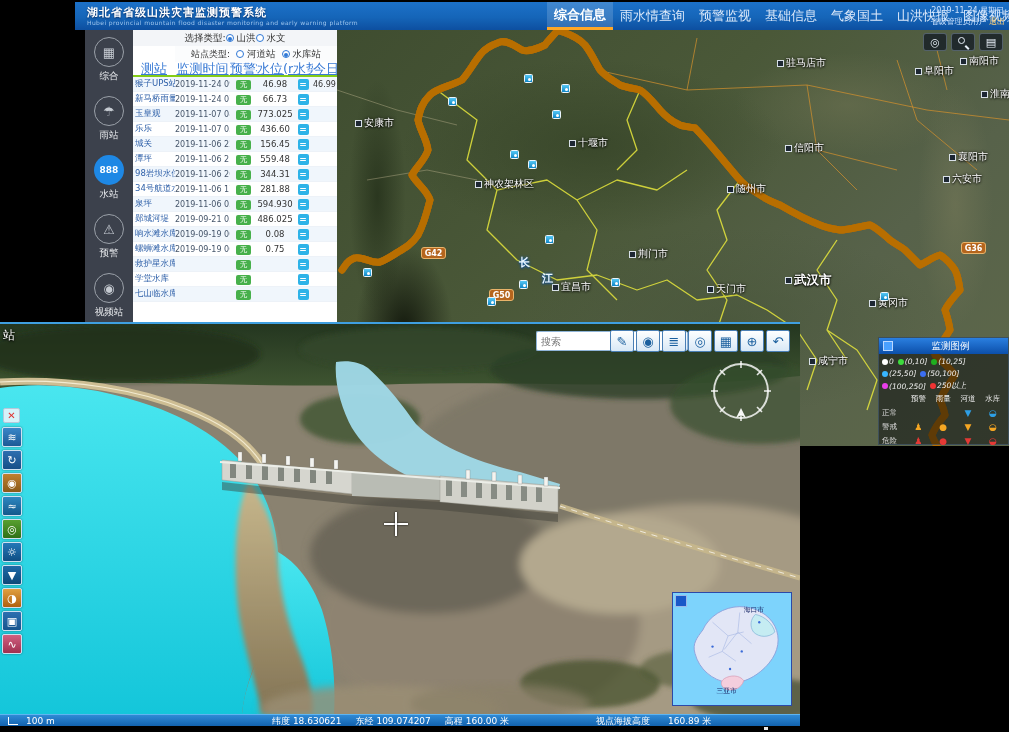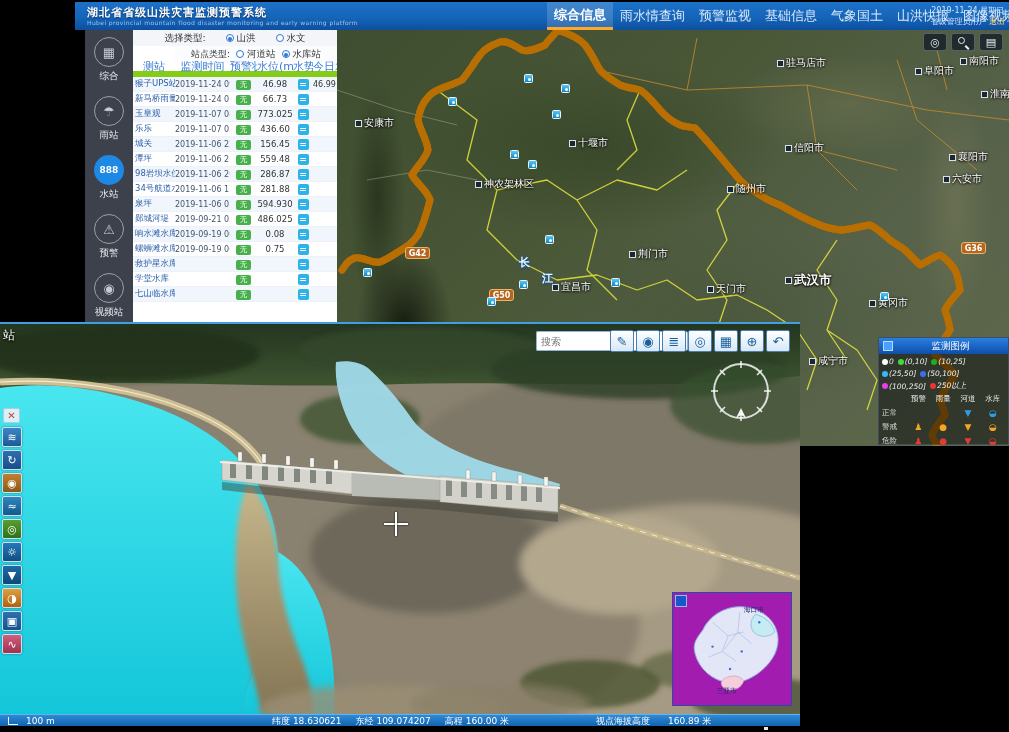--- a/index.html
+++ b/index.html
@@ -22,31 +22,31 @@
   
   .side{position:absolute;left:85px;top:30px;width:48px;height:292px;background:#3c414c;z-index:5;}
   .side-item{padding:7px 0 6px;text-align:center;cursor:pointer;}
   .side-ico{width:30px;height:30px;margin:0 auto 3px;border:1.5px solid #9aa0a8;border-radius:50%;
             display:flex;align-items:center;justify-content:center;font-size:13px;color:#c6cbd2;}
   .side-item.active .side-ico{border:none;background:#1e88e5;color:#fff;font-size:9px;font-weight:bold;}
   .side-label{font-size:9.5px;color:#e8eaed;}
 
   
   .panel{position:absolute;left:133px;top:30px;width:204px;height:292px;background:#fff;z-index:5;overflow:hidden;}
-  .row-type{height:16px;display:flex;align-items:center;justify-content:center;gap:20px;
+  .row-type{height:16px;display:flex;align-items:center;justify-content:center;gap:0;
             background:#f3f5f8;font-size:9.5px;color:#333;}
   .radio{display:inline-flex;align-items:center;gap:3px;cursor:pointer;font-size:9.5px;color:#333;}
   .radio i{width:8px;height:8px;border:1px solid #2f78d6;border-radius:50%;display:inline-block;position:relative;background:#fff;}
   .radio.checked i::after{content:"";position:absolute;left:1.5px;top:1.5px;width:4px;height:4px;border-radius:50%;background:#2f78d6;}
   .row-tabs{height:18px;display:flex;align-items:stretch;border-bottom:1px solid #e3e8ee;background:#fff;}
   .ptab{padding:0 14px;display:flex;align-items:center;font-size:10px;color:#444;cursor:pointer;}
   .ptab.active{color:#2f78d6;font-weight:bold;border-bottom:2px solid #2f78d6;}
   .row-filter{height:16px;display:flex;align-items:center;justify-content:center;gap:6px;background:#fbfcfd;font-size:9px;color:#333;margin-left:42px;}
   .tbl-head,.tbl-row{display:grid;grid-template-columns:42px 55px 27px 36px 20px 26px;align-items:center;}
-  .tbl-head{height:15px;font-size:11px;color:#3a7bd5;background:#fff;border-bottom:6px solid #84cc16;}
+  .tbl-head{height:15px;font-size:13px;color:#3a7bd5;background:#fff;border-bottom:2px solid #84cc16;text-decoration:underline;}
   .tbl-head span{overflow:hidden;white-space:nowrap;text-align:center;}
   .tbl-row{height:15px;font-size:8.5px;border-bottom:1px solid #edf2f8;cursor:pointer;}
   .tbl-row:nth-child(odd){background:#f0f6fc;}
   .cell-name{color:#2d5fa8;overflow:hidden;white-space:nowrap;padding-left:2px;}
   .cell-time{color:#45556a;font-size:8px;text-align:center;overflow:hidden;white-space:nowrap;}
   .cell-status{text-align:center;}
   .badge-ok{display:inline-block;width:15px;height:10px;line-height:10px;background:#47b04b;border-radius:2px;color:#fff;font-size:7.5px;text-align:center;}
   .cell-level{color:#333;text-align:center;overflow:hidden;}
   .cell-trend{text-align:center;}
   .trend{display:inline-block;width:11px;height:11px;line-height:10px;background:#2eb3e8;border-radius:2px;color:#fff;font-size:9px;font-weight:bold;text-align:center;}
@@ -128,21 +128,21 @@
   .lt2{background:linear-gradient(180deg,#2d6fb0,#174f88)}
   .lt3{background:linear-gradient(180deg,#c08030,#8a5a18)}
   .lt4{background:linear-gradient(180deg,#2e86c0,#14598c)}
   .lt5{background:linear-gradient(180deg,#58a030,#2f7018)}
   .lt6{background:linear-gradient(180deg,#2478b8,#0f4f84)}
   .lt7{background:linear-gradient(180deg,#1f6aa8,#0d4878)}
   .lt8{background:linear-gradient(180deg,#e0a040,#b06010)}
   .lt9{background:linear-gradient(180deg,#2d6fb0,#16558e)}
   .lt10{background:linear-gradient(180deg,#d06080,#a03050)}
 
-  .inset{position:absolute;left:672px;top:268px;width:120px;height:114px;background:#a21caf;
+  .inset{position:absolute;left:672px;top:268px;width:120px;height:114px;background:#7dd3fc;
          border:1px solid #2c49a8;z-index:7;cursor:pointer;}
   .inset-btn{position:absolute;left:2px;top:2px;width:12px;height:12px;background:#1857c8;border:1px solid #9ab8e8;z-index:2;}
 
   .vstatus{position:absolute;left:0;top:390px;width:800px;height:12px;
            background:linear-gradient(180deg,#2f8ad6,#1262ae);border-top:1px solid #5fb4f0;
            color:#fff;font-size:9px;line-height:12px;white-space:nowrap;}
   .vstatus .scale{position:absolute;left:26px;}
   .vstatus .scale-tick{position:absolute;left:8px;top:2px;width:10px;height:8px;border-left:1.5px solid #fff;border-bottom:1px solid #fff;}
   .vstatus .coords{position:absolute;left:272px;display:flex;gap:14px;}
   .vstatus .eye{position:absolute;left:596px;display:flex;gap:18px;}
@@ -275,21 +275,21 @@
           <span class="cell-time">2019-11-06 21</span>
           <span class="cell-status"><span class="badge-ok">无</span></span>
           <span class="cell-level">559.48</span>
           <span class="cell-trend"><span class="trend">=</span></span>
           <span class="cell-today"></span>
         </div>
         <div class="tbl-row">
           <span class="cell-name">98岩坝水位..</span>
           <span class="cell-time">2019-11-06 20</span>
           <span class="cell-status"><span class="badge-ok">无</span></span>
-          <span class="cell-level">286.87</span>
+          <span class="cell-level">344.31</span>
           <span class="cell-trend"><span class="trend">=</span></span>
           <span class="cell-today"></span>
         </div>
         <div class="tbl-row">
           <span class="cell-name">34号航道水..</span>
           <span class="cell-time">2019-11-06 17</span>
           <span class="cell-status"><span class="badge-ok">无</span></span>
           <span class="cell-level">281.88</span>
           <span class="cell-trend"><span class="trend">=</span></span>
           <span class="cell-today"></span>
@@ -428,21 +428,21 @@
       </div>
     <div class="city" style="left:532px;top:266px">
         <span class="sq"></span>
         <span>黄冈市</span>
       </div>
     <div class="city" style="left:472px;top:324px">
         <span class="sq"></span>
         <span>咸宁市</span>
       </div>
 
-    <div class="roadbadge" style="left:68px;top:217px">G42</div>
+    <div class="roadbadge" style="left:84px;top:217px">G42</div>
     <div class="roadbadge" style="left:152px;top:259px">G50</div>
     <div class="roadbadge" style="left:624px;top:212px">G36</div>
     <div class="riverchar" style="left:182px;top:225px">长</div>
     <div class="riverchar" style="left:205px;top:241px">江</div>
 
     <div class="marker" style="left:187px;top:44px"></div>
     <div class="marker" style="left:224px;top:54px"></div>
     <div class="marker" style="left:111px;top:67px"></div>
     <div class="marker" style="left:215px;top:80px"></div>
     <div class="marker" style="left:173px;top:120px"></div>

